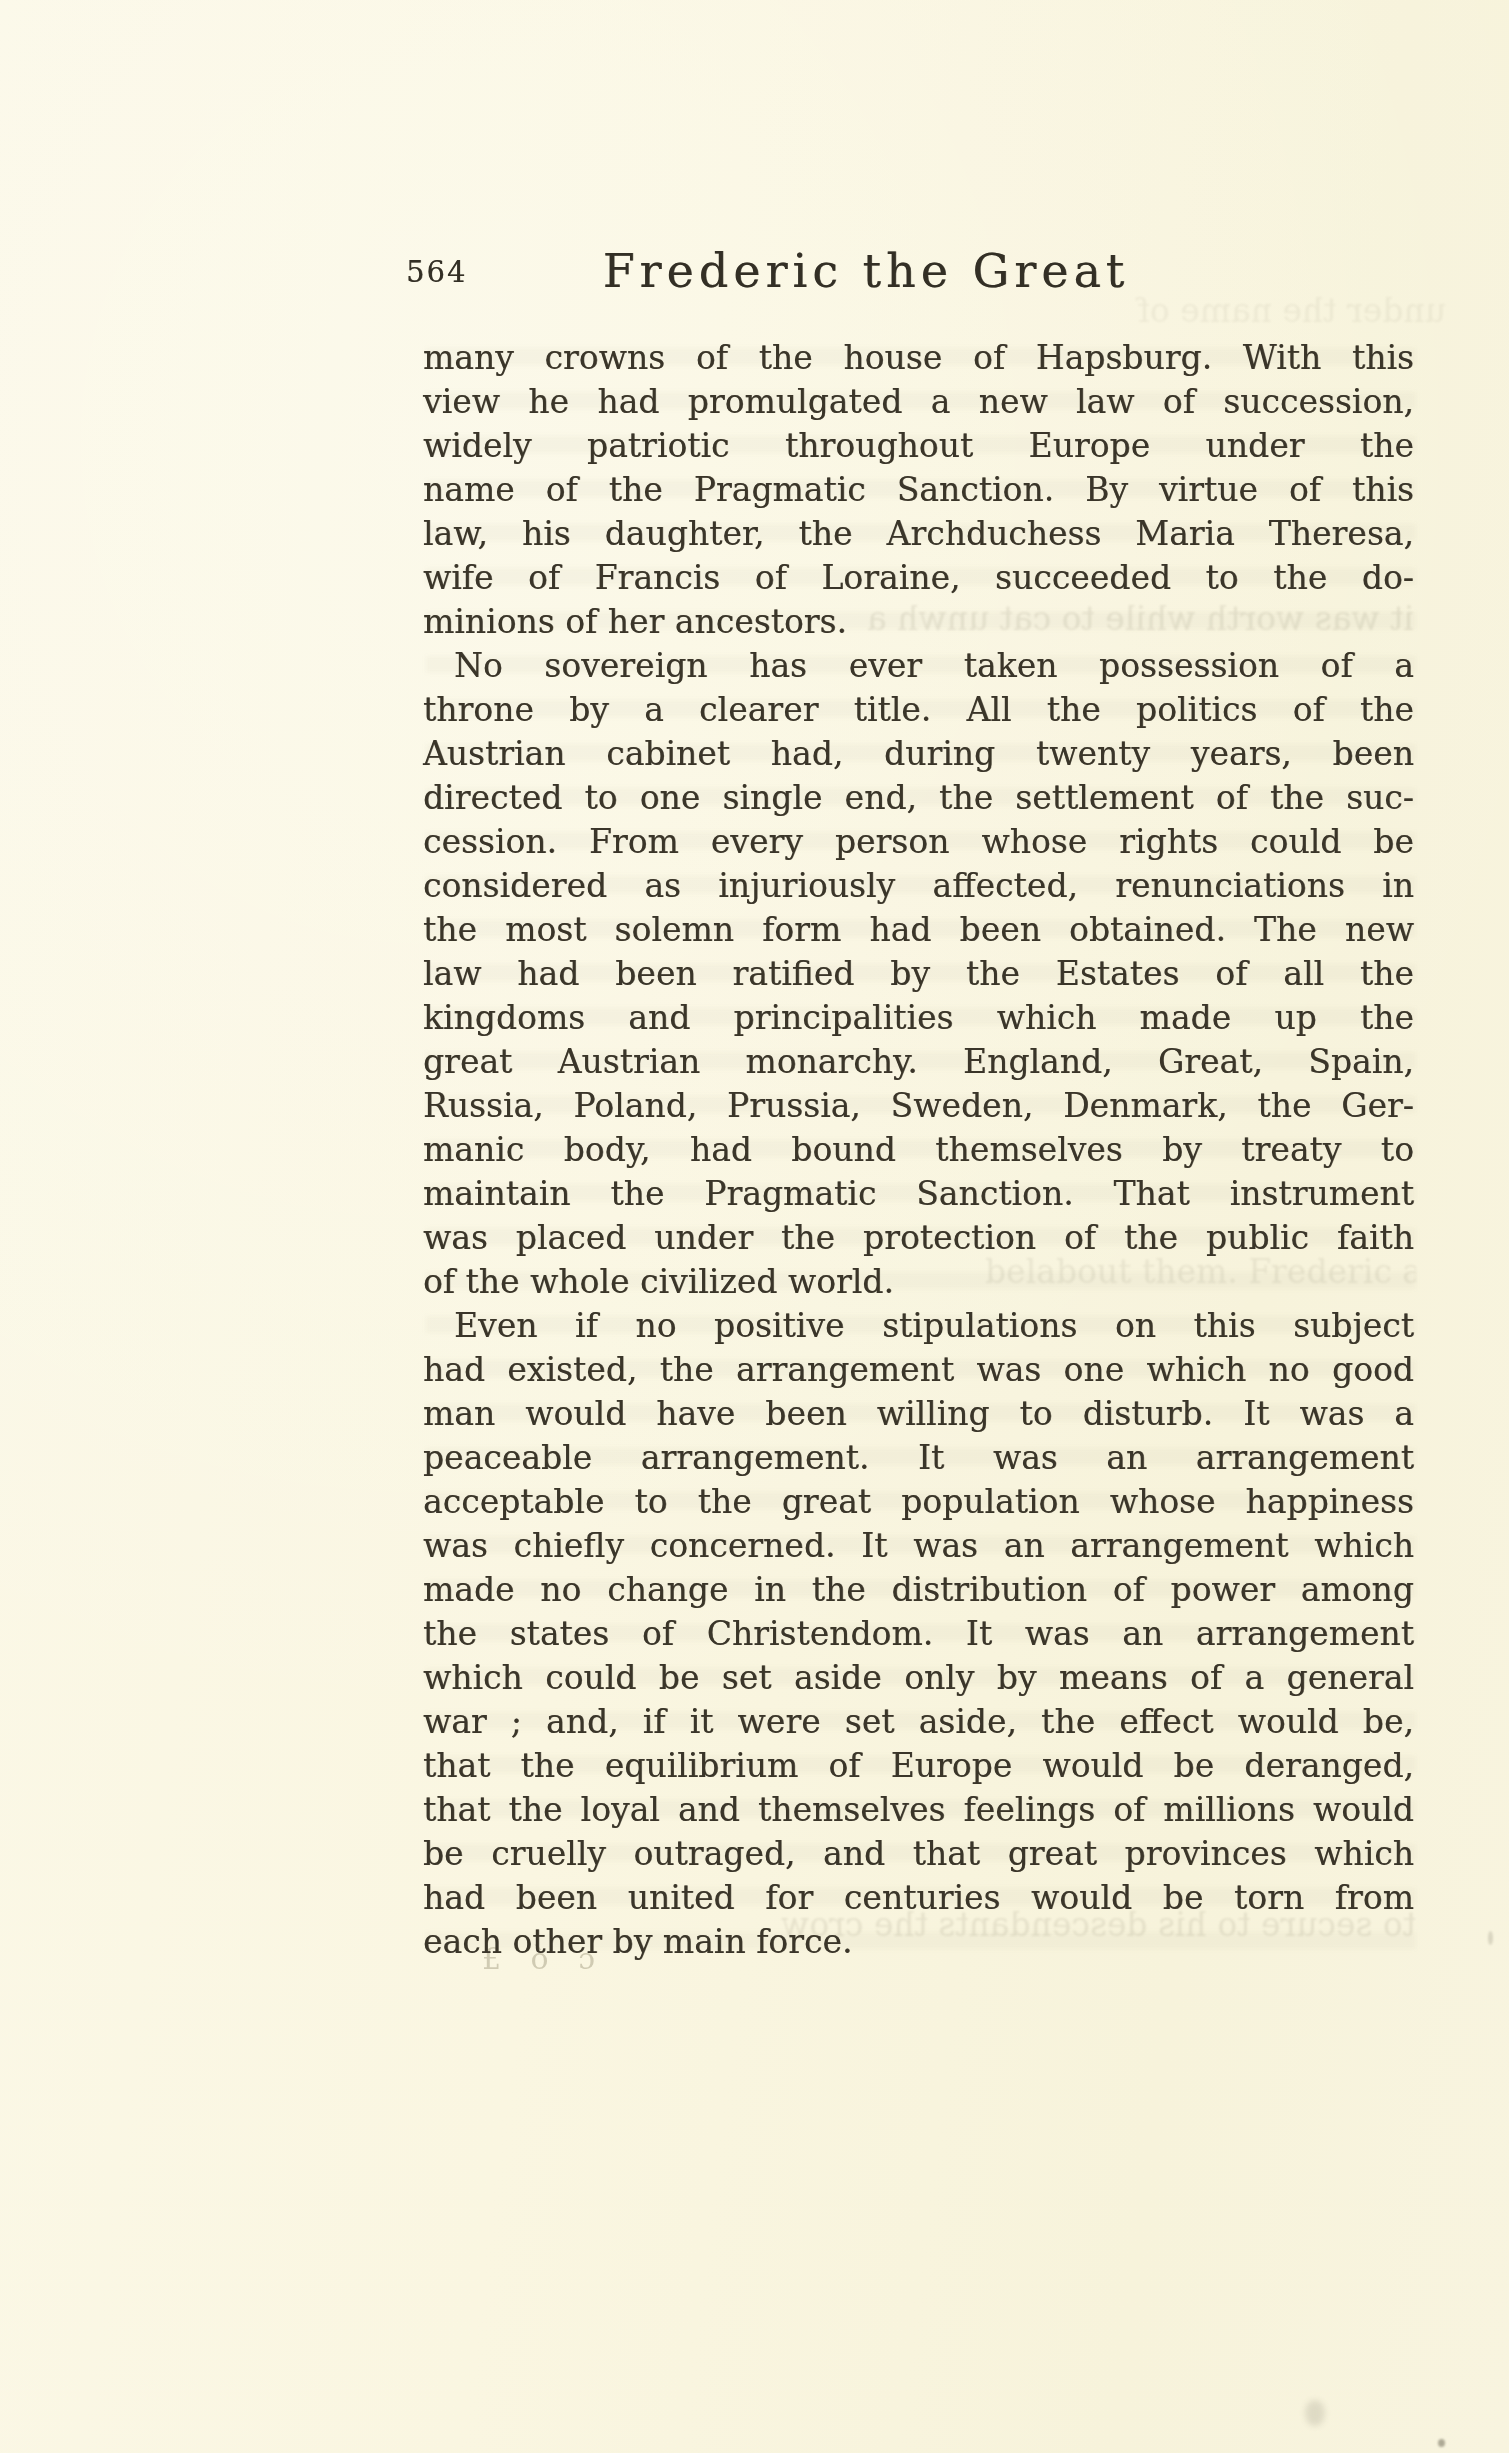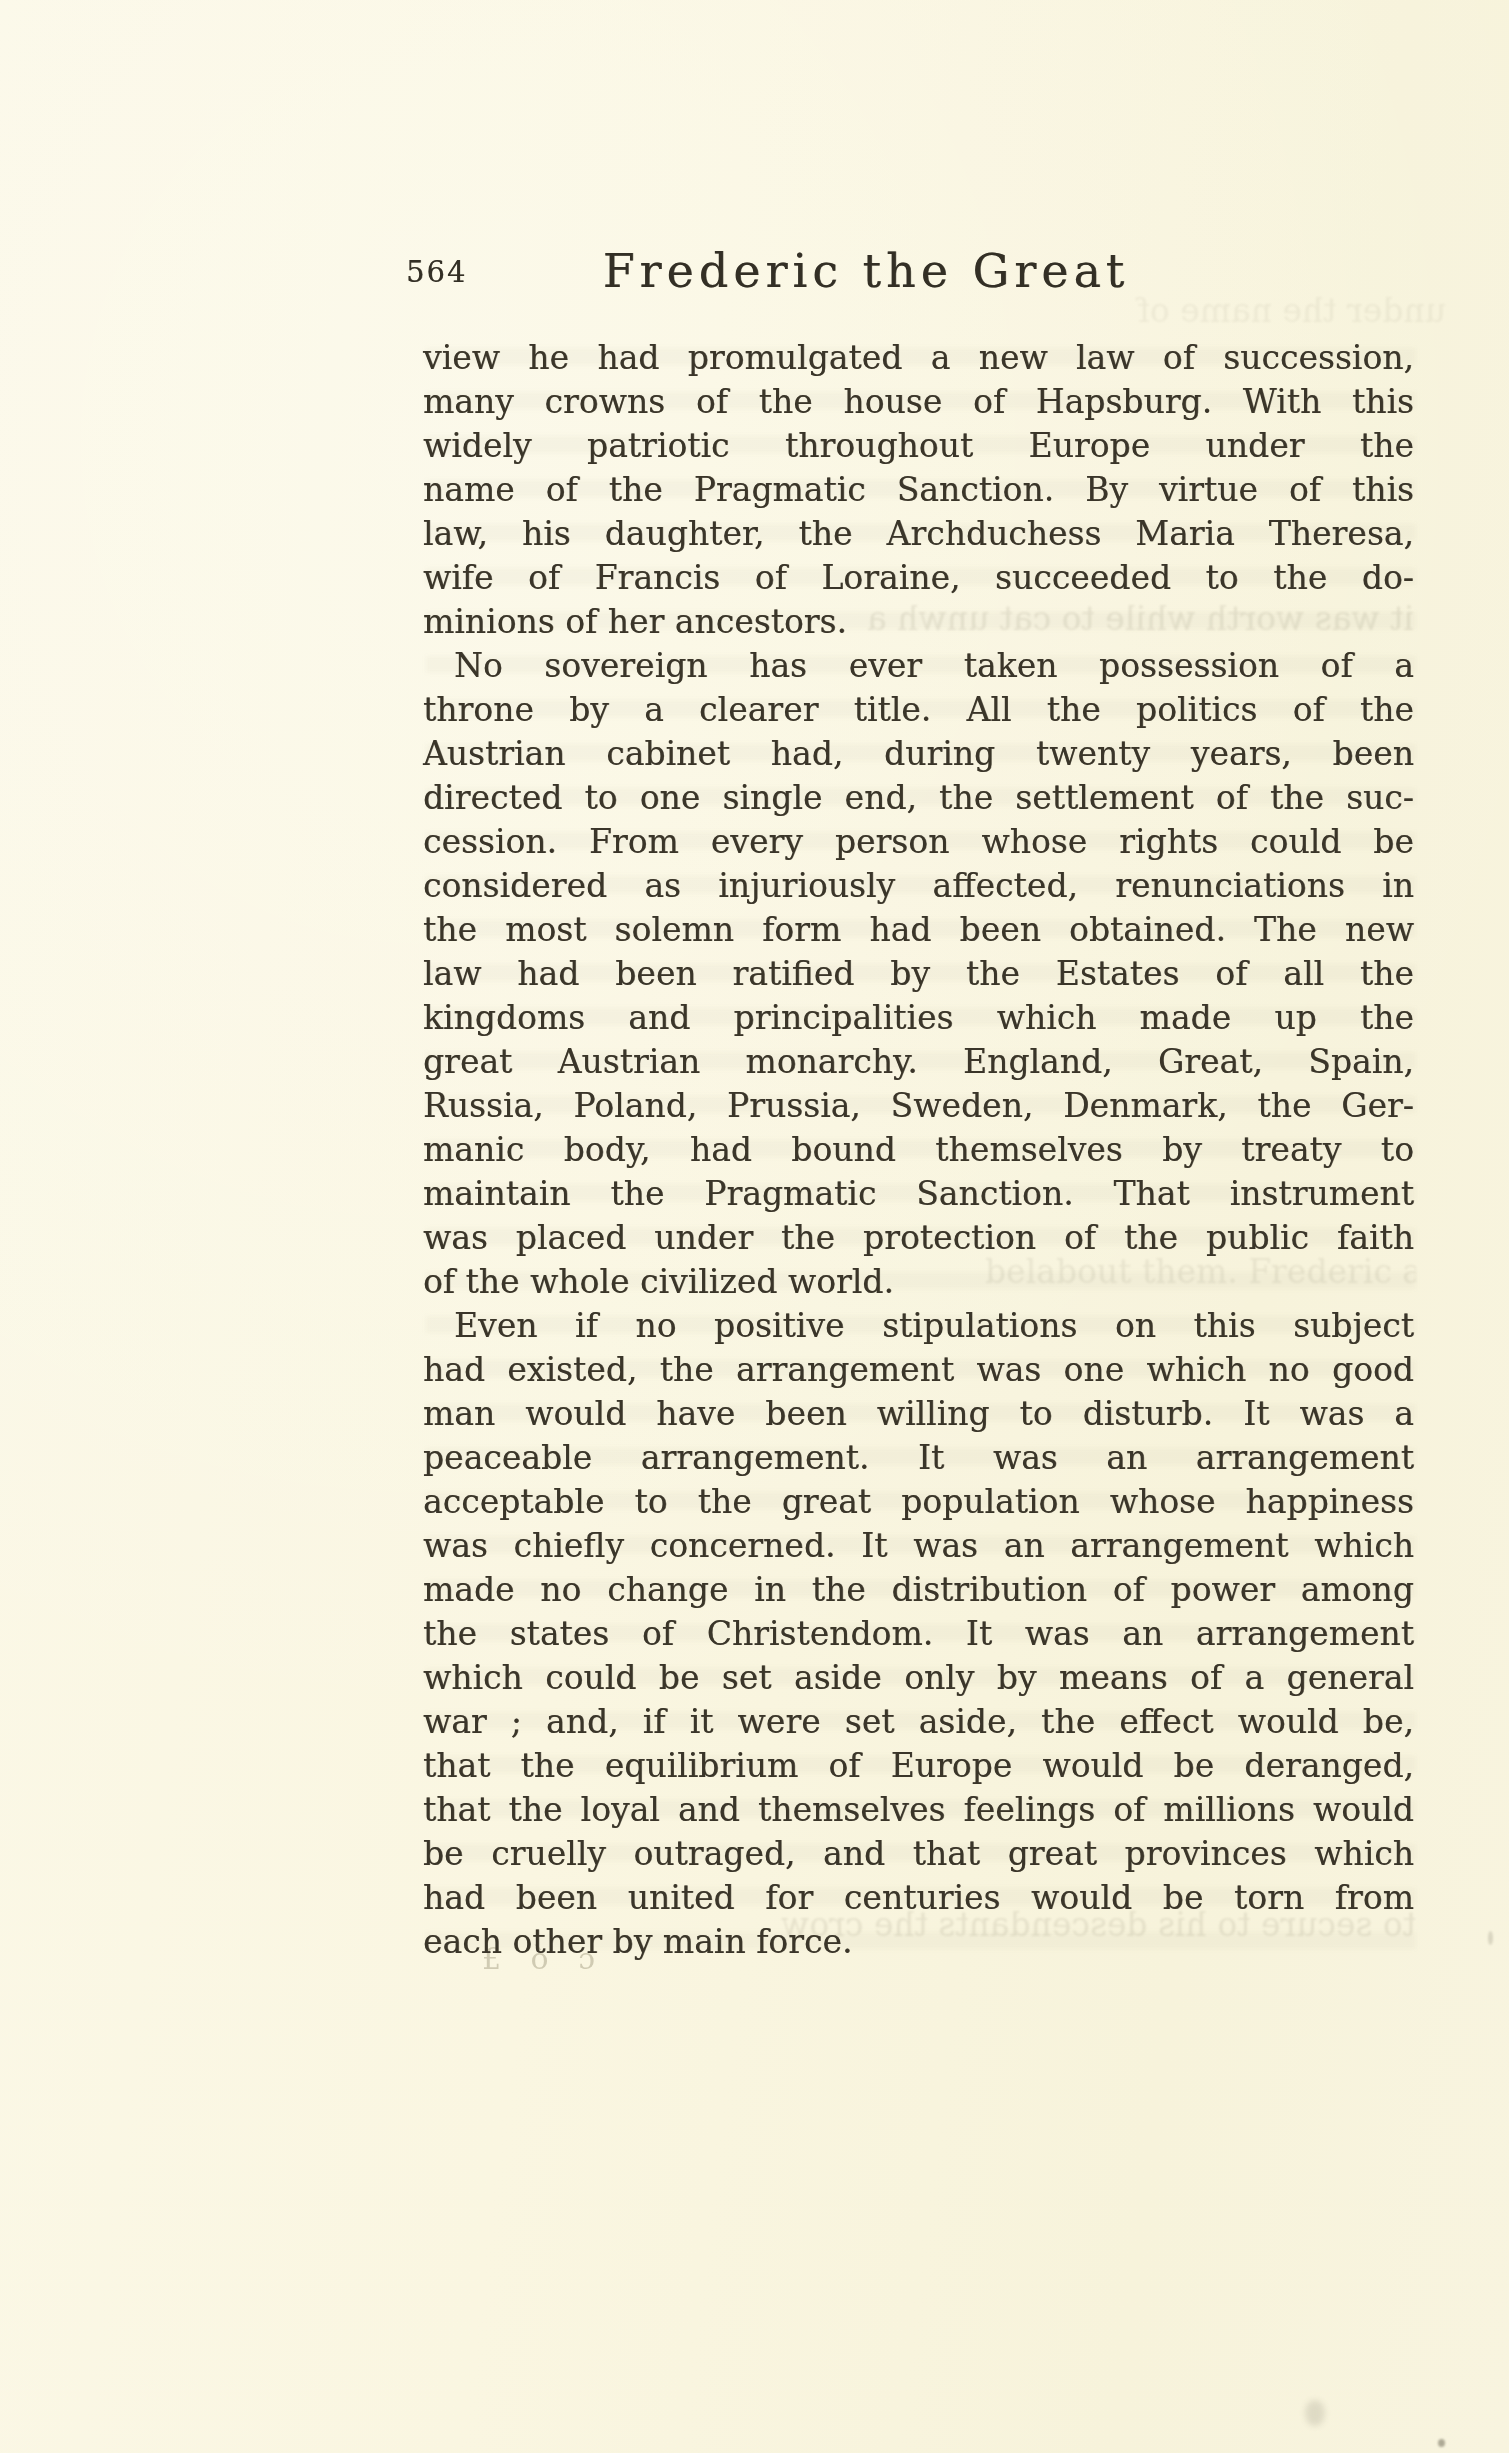--- a/index.html
+++ b/index.html
@@ -101,22 +101,22 @@
       <div class="speck" style="left: 1305px; top: 2400px; width: 20px; height: 26px; opacity: 0.15; filter: blur(3px);"></div>
       <div class="speck" style="left: 1438px; top: 2439px; width: 7px; height: 8px; opacity: 0.45; filter: blur(1px);"></div>
       <div class="speck" style="left: 1488px; top: 1931px; width: 5px; height: 14px; opacity: 0.18; filter: blur(1px);"></div>
     </div>
 
   <span class="pagenum">564</span>
 
   <span class="title">Frederic the Great</span>
 
   <div class="body" id="body-text">
+      <div class="line">many crowns of the house of Hapsburg. With this</div>
       <div class="line">view he had promulgated a new law of succession,</div>
-      <div class="line">many crowns of the house of Hapsburg. With this</div>
       <div class="line">widely patriotic throughout Europe under the</div>
       <div class="line">name of the Pragmatic Sanction. By virtue of this</div>
       <div class="line">law, his daughter, the Archduchess Maria Theresa,</div>
       <div class="line">wife of Francis of Loraine, succeeded to the do-</div>
       <div class="line last">minions of her ancestors.</div>
       <div class="line indent">No sovereign has ever taken possession of a</div>
       <div class="line">throne by a clearer title. All the politics of the</div>
       <div class="line">Austrian cabinet had, during twenty years, been</div>
       <div class="line">directed to one single end, the settlement of the suc-</div>
       <div class="line">cession. From every person whose rights could be</div>

